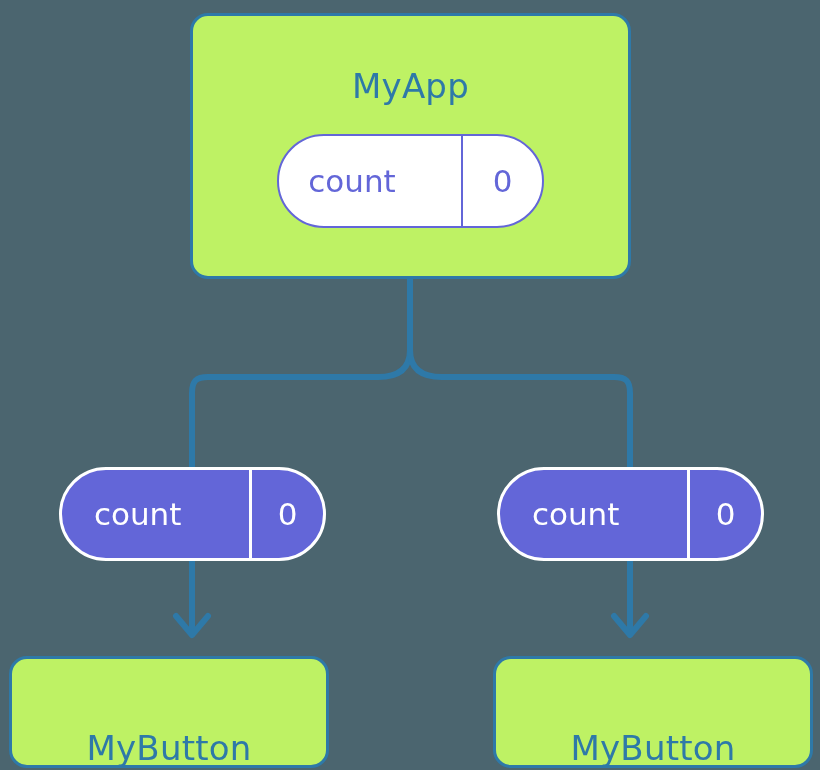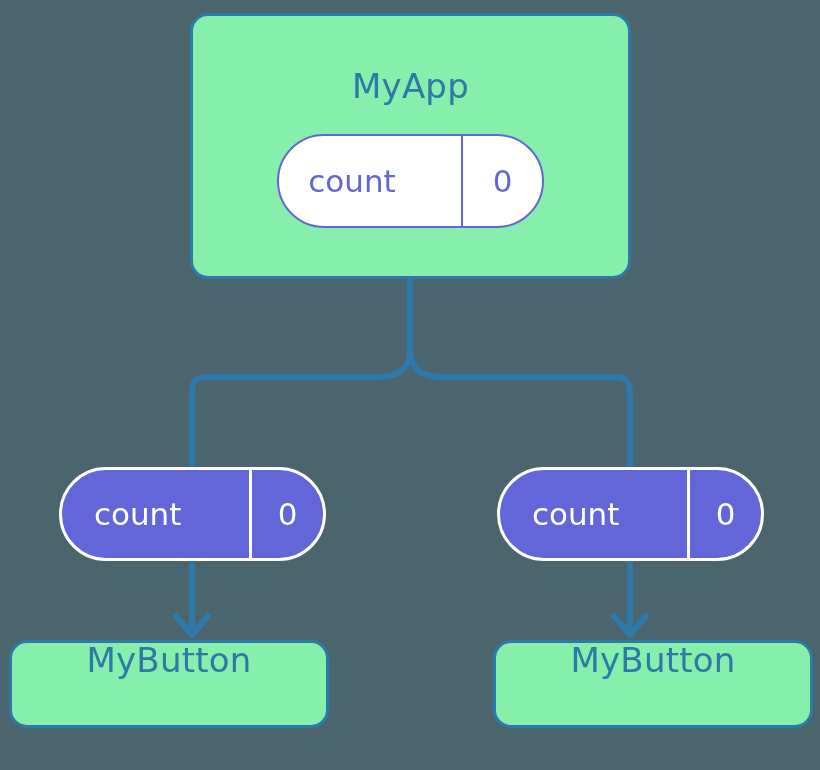--- a/index.html
+++ b/index.html
@@ -27,21 +27,21 @@
     top: 0;
     width: 820px;
     height: 770px;
     z-index: 1;
   }
 
   
   .card {
     position: absolute;
     z-index: 2;
-    background: #86efac;
+    background: #bef264;
     border: 3px solid #2e79a8;
     border-radius: 18px;
     box-sizing: border-box;
     display: flex;
     flex-direction: column;
     align-items: center;
   }
   .card-title {
     color: #2e79a8;
     font-size: 34px;
@@ -56,23 +56,23 @@
     top: 13px;
     width: 441px;
     height: 266px;
     justify-content: flex-start;
   }
   #card-myapp .card-title {
     margin-top: 53px;
   }
 
   .card-leaf {
-    top: 640px;
-    height: 88px;
-    justify-content: flex-start;
+    top: 656px;
+    height: 112px;
+    justify-content: flex-end;
   }
   #card-mybutton-left {
     left: 9px;
     width: 320px;
   }
   #card-mybutton-right {
     left: 493px;
     width: 320px;
   }
 

